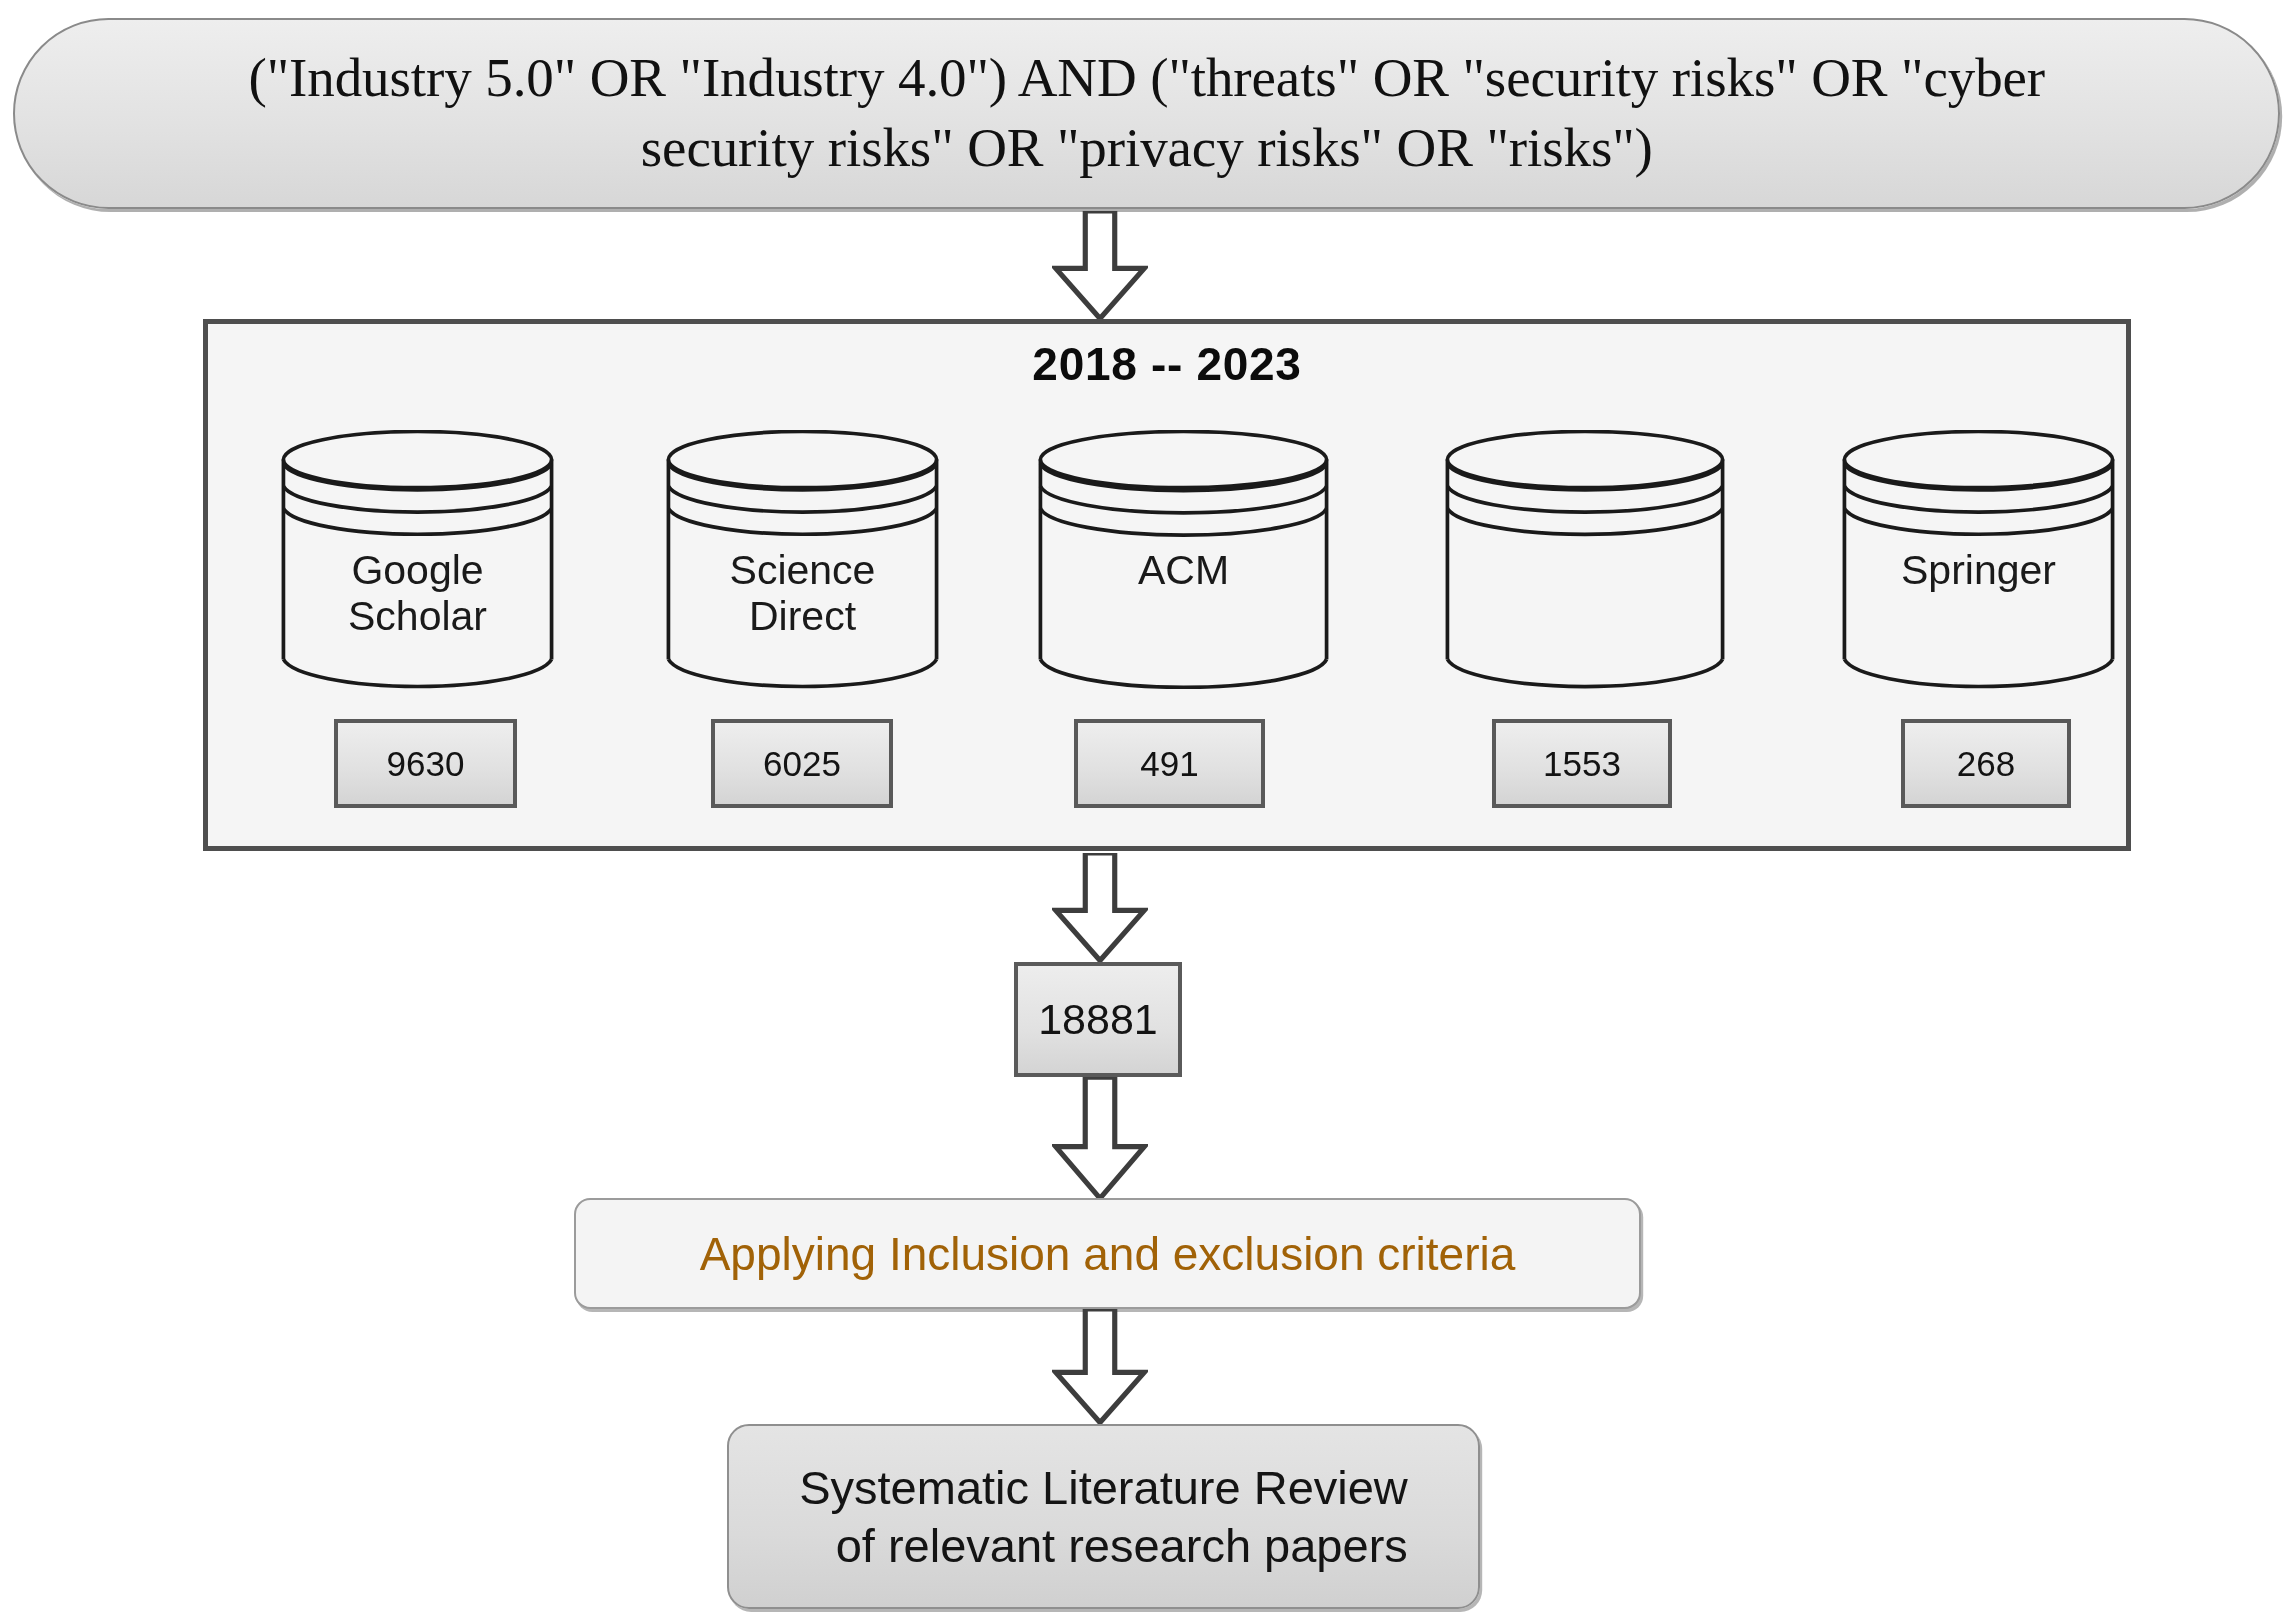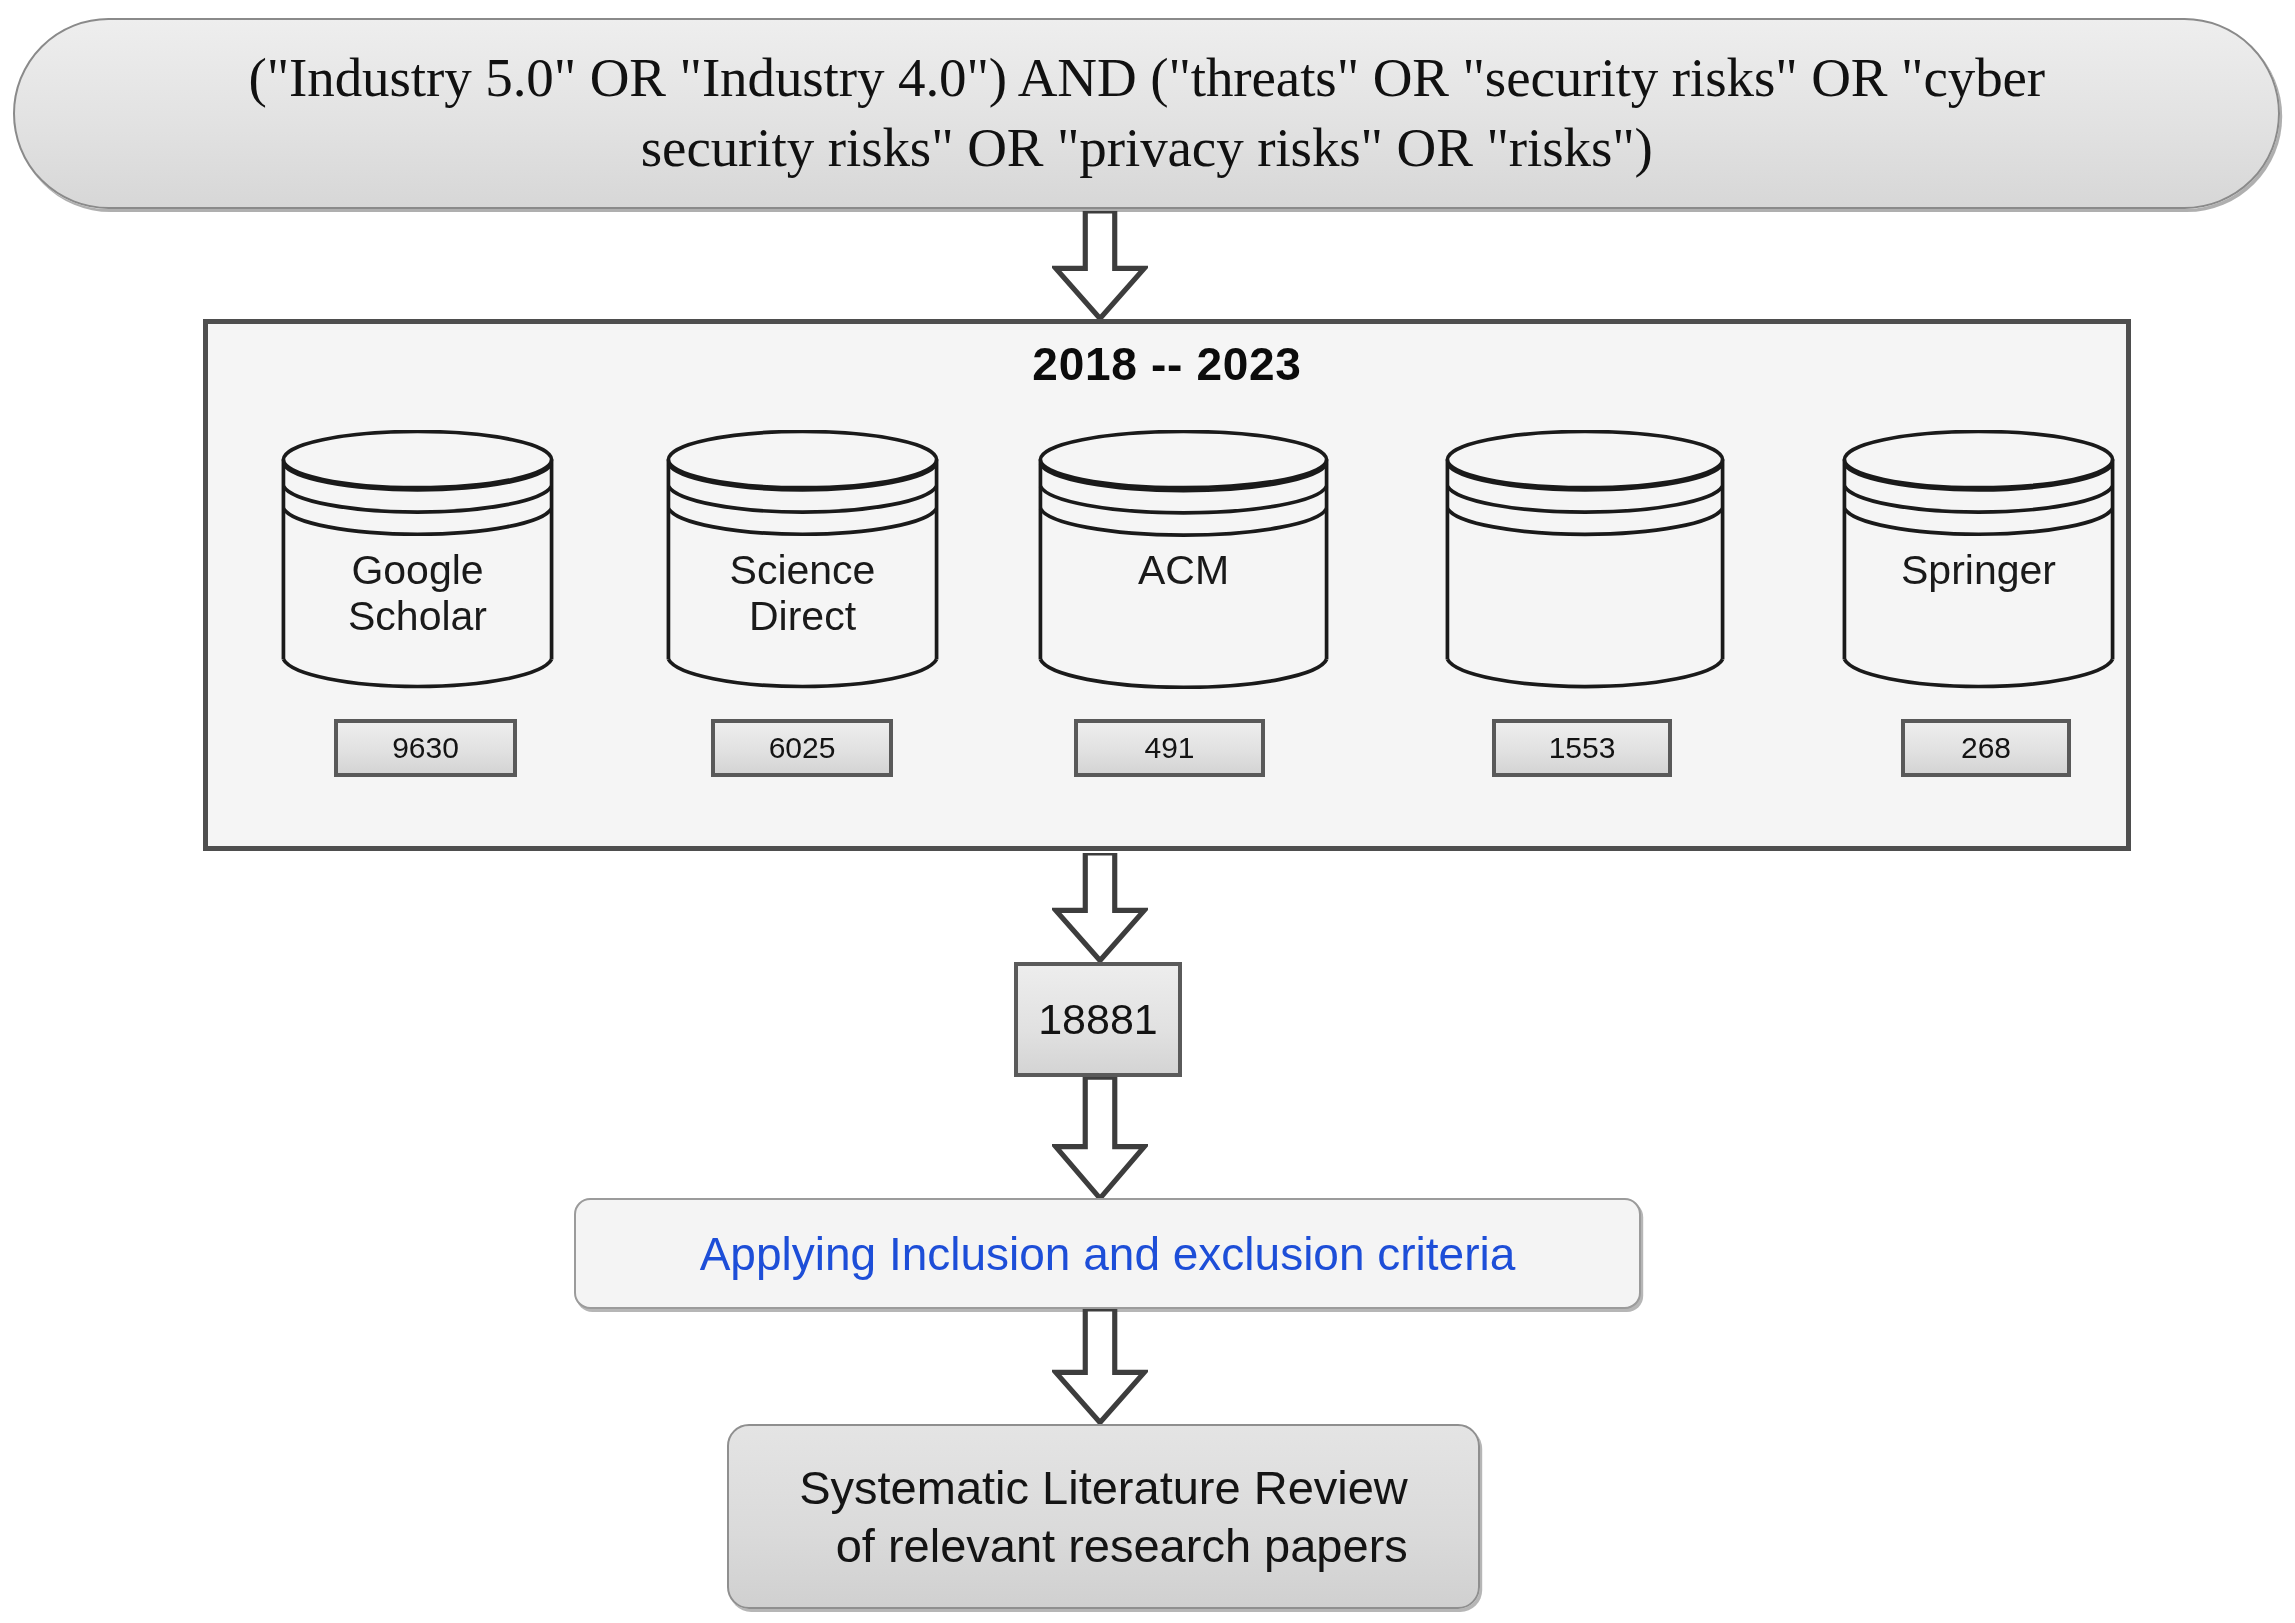--- a/index.html
+++ b/index.html
@@ -99,28 +99,28 @@
     line-height: 1.12;
     color: #1a1a1a;
     pointer-events: none;
     white-space: pre-line;
   }
 
   
   .count-chip {
     position: absolute;
     top: 395px;
-    height: 58px;
+    height: 89px;
     box-sizing: border-box;
     border: 4.4px solid #595959;
     background: linear-gradient(180deg, #eeeeee 0%, #e0e0e0 60%, #d4d4d4 100%);
     display: flex;
     align-items: center;
     justify-content: center;
-    font-size: 30px;
+    font-size: 35px;
     color: #131313;
   }
 
   
   #total-chip {
     position: absolute;
     left: 1014px;
     top: 962px;
     width: 168px;
     height: 115px;
@@ -143,21 +143,21 @@
     height: 111px;
     box-sizing: border-box;
     border: 2.2px solid #9b9b9b;
     border-radius: 16.2px;
     background: #f4f4f4;
     box-shadow: 2.2px 3px 0 rgba(110,110,110,0.5);
     display: flex;
     align-items: center;
     justify-content: center;
     font-size: 46px;
-    color: #1d4ed8;
+    color: #a16207;
   }
 
   
   #result-box {
     position: absolute;
     left: 727px;
     top: 1424px;
     width: 753px;
     height: 185px;
     box-sizing: border-box;

